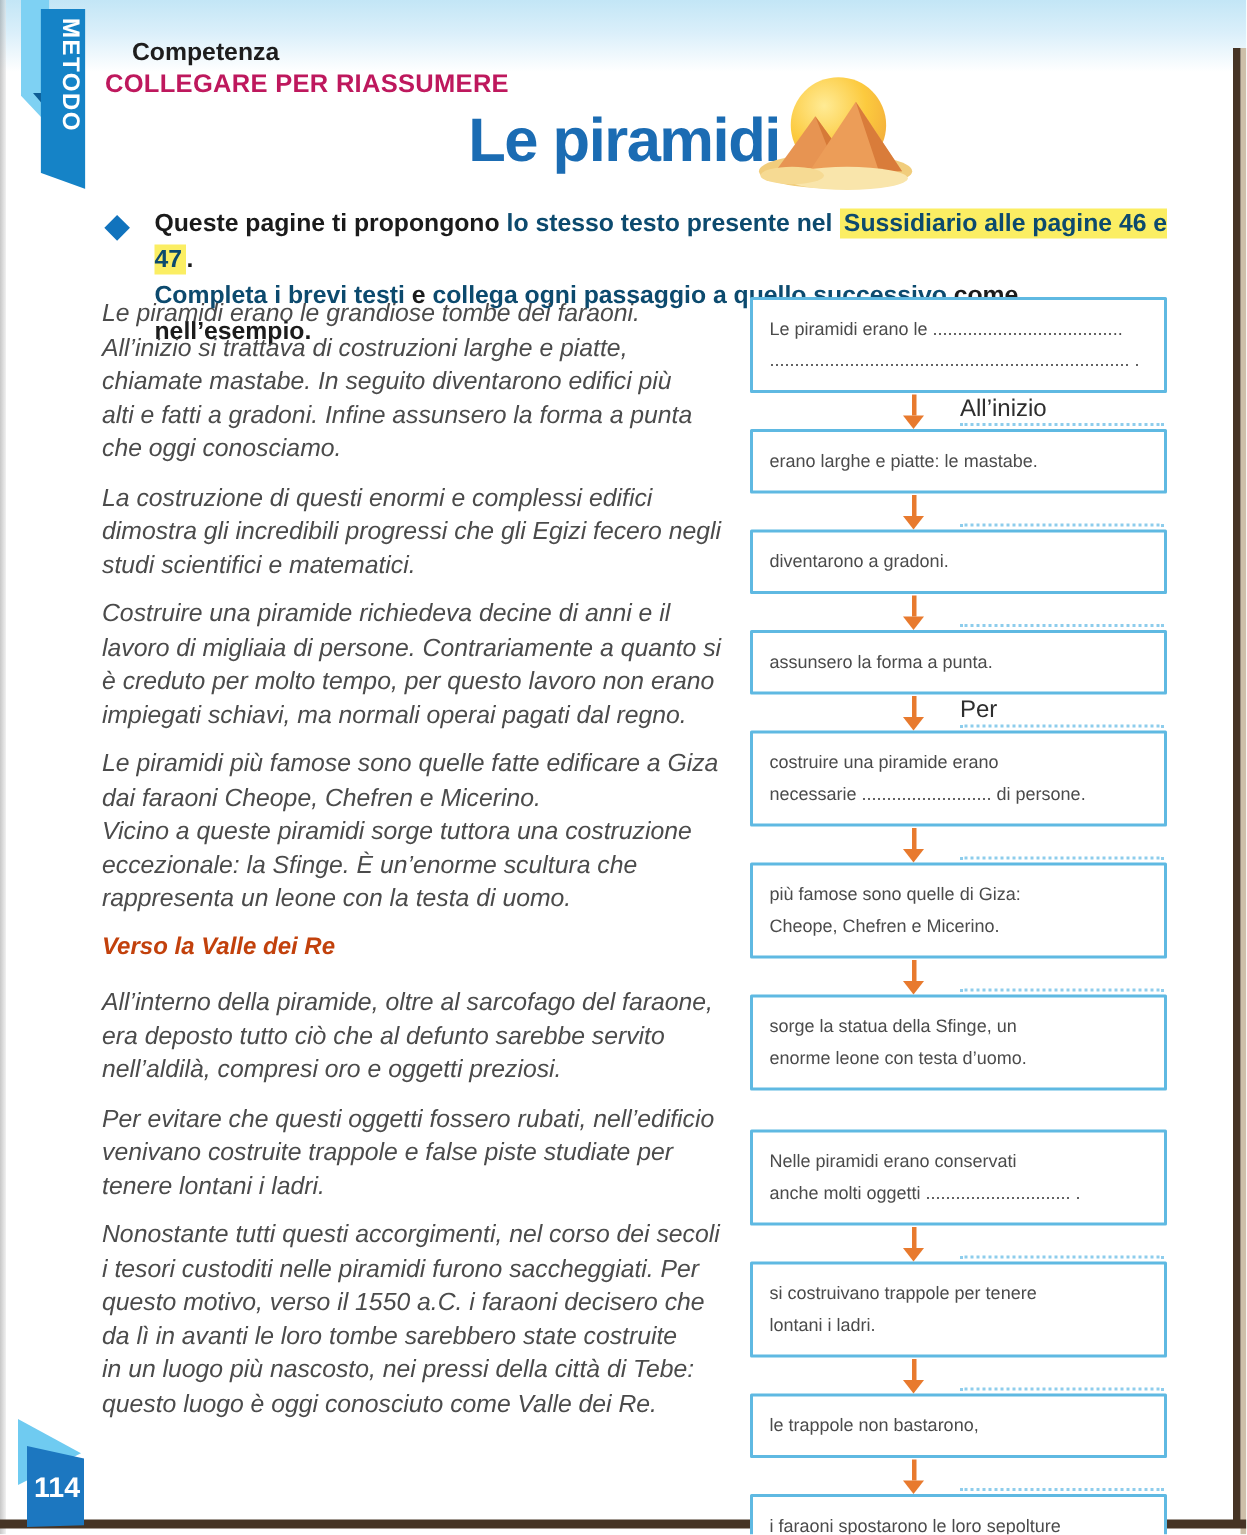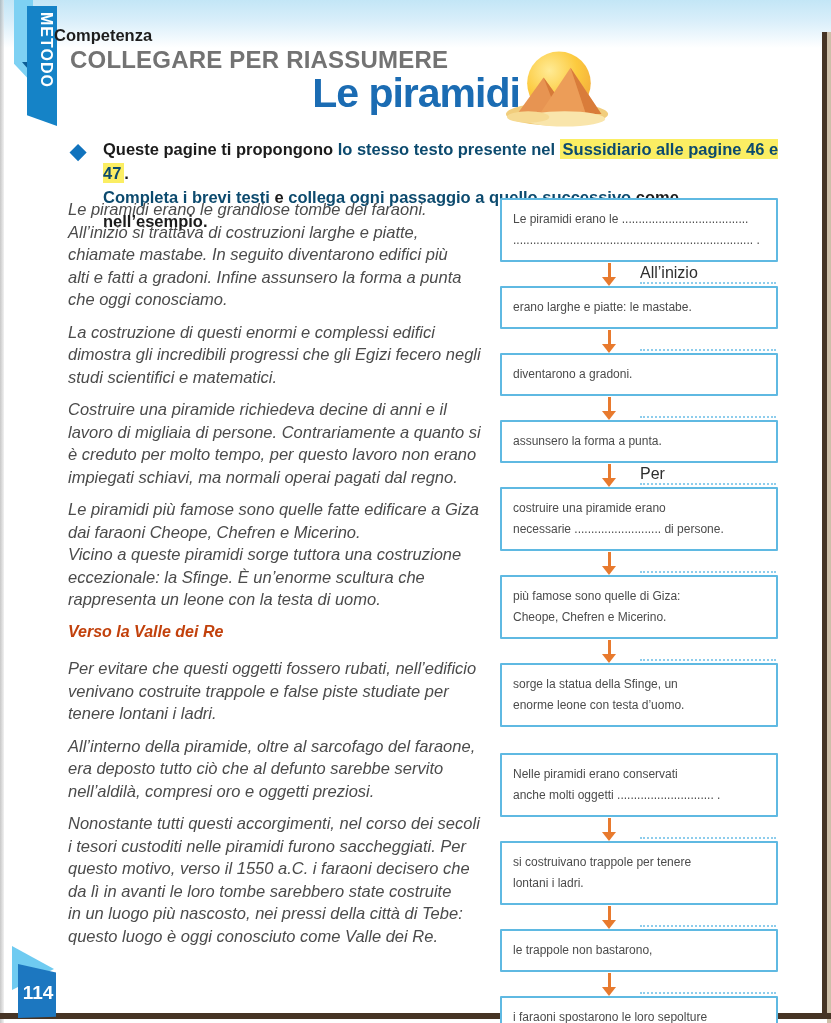--- a/index.html
+++ b/index.html
@@ -19,22 +19,22 @@
   .metodo { position:absolute; left:14px; top:0; width:52px; height:132px; }
   .metodo .light { position:absolute; left:0; top:0; width:19px; height:84px; background:#7ed1f3;
     clip-path:polygon(0 0,100% 0,100% 100%,0 76%); }
   .metodo .fold { position:absolute; left:8px; top:62px; width:0; height:0;
     border-left:12px solid transparent; border-top:14px solid #0d5d95; }
   .metodo .dark { position:absolute; left:13px; top:6px; width:30px; height:120px; background:#1583c7;
     clip-path:polygon(0 0,100% 0,100% 100%,0 91%); }
   .metodo .vtext { position:absolute; left:17px; top:12px; width:24px; height:104px;
     writing-mode:vertical-rl; color:#fff; font-weight:bold; font-size:16px; letter-spacing:1px; }
 
-  .kicker { position:absolute; left:54px; top:26px; font-size:16.5px; font-weight:bold; color:#1d1d1d; }
-  .strand { position:absolute; left:70px; top:46px; font-size:24px; font-weight:bold; color:#737373; letter-spacing:.2px;text-align:center; }
+  .kicker { position:absolute; left:88px; top:26px; font-size:16.5px; font-weight:bold; color:#1d1d1d; }
+  .strand { position:absolute; left:70px; top:46px; font-size:17px; font-weight:bold; color:#be185d; letter-spacing:.2px;text-align:center; }
 
   .title { position:absolute; left:246px; top:70px; width:340px; text-align:center;
     font-size:41px; font-weight:bold; color:#1b6cb3; letter-spacing:-1px; }
 
   .pyr-icon { position:absolute; left:505px; top:50px; }
 
   
   .intro { position:absolute; left:66px; top:137px; width:720px; font-size:16.5px;
     font-weight:bold; line-height:24px; color:#1b1b1b; }
   .intro .diamond { position:absolute; left:4px; top:2px; color:#1173bd; font-size:21px; }
@@ -129,26 +129,26 @@
     <p>Costruire una piramide richiedeva decine di anni e il
 lavoro di migliaia di persone. Contrariamente a quanto si
 è creduto per molto tempo, per questo lavoro non erano
 impiegati schiavi, ma normali operai pagati dal regno.</p>
     <p>Le piramidi più famose sono quelle fatte edificare a Giza
 dai faraoni Cheope, Chefren e Micerino.
 Vicino a queste piramidi sorge tuttora una costruzione
 eccezionale: la Sfinge. È un’enorme scultura che
 rappresenta un leone con la testa di uomo.</p>
     <h2>Verso la Valle dei Re</h2>
+    <p>All’interno della piramide, oltre al sarcofago del faraone,
+era deposto tutto ciò che al defunto sarebbe servito
+nell’aldilà, compresi oro e oggetti preziosi.</p>
     <p>Per evitare che questi oggetti fossero rubati, nell’edificio
 venivano costruite trappole e false piste studiate per
 tenere lontani i ladri.</p>
-    <p>All’interno della piramide, oltre al sarcofago del faraone,
-era deposto tutto ciò che al defunto sarebbe servito
-nell’aldilà, compresi oro e oggetti preziosi.</p>
     <p>Nonostante tutti questi accorgimenti, nel corso dei secoli
 i tesori custoditi nelle piramidi furono saccheggiati. Per
 questo motivo, verso il 1550 a.C. i faraoni decisero che
 da lì in avanti le loro tombe sarebbero state costruite
 in un luogo più nascosto, nei pressi della città di Tebe:
 questo luogo è oggi conosciuto come Valle dei Re.</p>
   </div>
 
   <div class="flow">
     <div class="fc-box">Le piramidi erano le  ......................................

